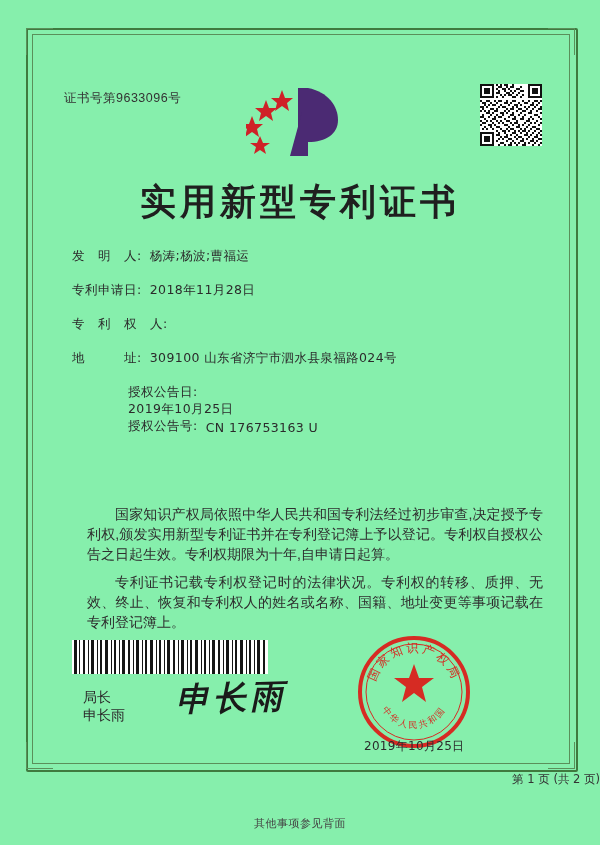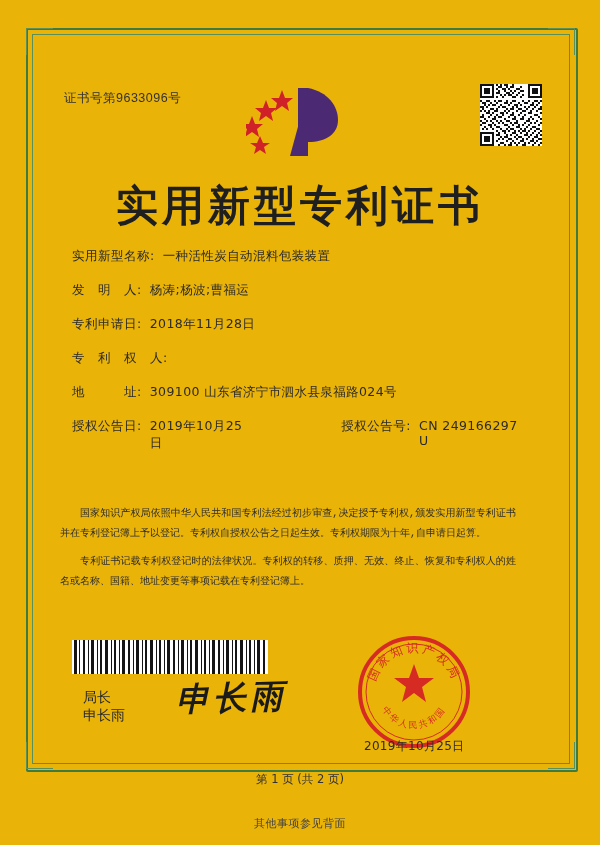--- a/index.html
+++ b/index.html
@@ -11,21 +11,21 @@
     width: 600px;
     height: 845px;
     font-family: "Liberation Serif", serif;
     color: #2b2b2b;
     position: relative;
     overflow: hidden;
   }
   .page {
     position: absolute;
     inset: 0;
-    background: #eab308;
+    background: #86efac;
   }
   
   .frame-outer {
     position: absolute;
     left: 26px;
     top: 28px;
     width: 548px;
     height: 740px;
     border: 2px solid #3f7a3f;
     border-radius: 2px;
@@ -77,21 +77,21 @@
   }
   .qr svg { display: block; }
 
   
   .title {
     position: absolute;
     left: 0;
     right: 0;
     top: 178px;
     text-align: center;
-    font-size: 42px;
+    font-size: 36px;
     letter-spacing: 4px;
     font-weight: bold;
     color: #1f1f1f;
     font-family: "DejaVu Sans", sans-serif;
   }
 
   
   .fields {
     position: absolute;
     left: 72px;
@@ -109,38 +109,39 @@
   .field-label {
     white-space: nowrap;
     letter-spacing: 0.5px;
   }
   .field-value {
     margin-left: 8px;
     letter-spacing: 0.4px;
   }
   .field-row.two-col {
     justify-content: flex-start;
+    flex-direction: column;
   }
   .field-row .second {
-    margin-left: 88px;
+    margin-left: 56px;
     display: flex;
-    align-items: flex-start;
+    align-items: flex-end;
   }
 
   
   .body-text {
     position: absolute;
-    left: 60px;
+    left: 87px;
     top: 504px;
     width: 456px;
-    font-size: 10px;
+    font-size: 14px;
     line-height: 20px;
     color: #2e2e2e;
     text-align: justify;
-    font-family: Liberation Mono, monospace;
+    font-family: Liberation Sans, sans-serif;
   }
   .body-text p { margin: 0 0 8px 0; text-indent: 2em; }
 
   
   .barcode {
     position: absolute;
     left: 72px;
     top: 640px;
     width: 196px;
     height: 34px;
@@ -185,21 +186,21 @@
     color: #2b2b2b;
     font-family: "DejaVu Sans", sans-serif;
     letter-spacing: 0.3px;
   }
 
   
   .page-num {
     position: absolute;
     left: 0; right: 0;
     top: 772px;
-    text-align: center;
+    text-align: right;
     font-size: 11.5px;
     color: #333;
     font-family: "DejaVu Sans", sans-serif;
   }
   .footer-note {
     position: absolute;
     left: 0; right: 0;
     top: 816px;
     text-align: center;
     font-size: 11px;
@@ -480,24 +481,20 @@
           <rect x="26" y="30" width="1" height="1"></rect>
         <rect x="29" y="30" width="1" height="1"></rect>
       </g>
     </svg>
   </div>
 
   <div class="title">实用新型专利证书</div>
 
   <div class="fields">
 
-    <div class="field-row">
-      <span class="field-label">实用新型名称:</span>
-      <span class="field-value">一种活性炭自动混料包装装置</span>
-    </div>
 
     <div class="field-row">
       <span class="field-label">发　明　人:</span>
       <span class="field-value">杨涛;杨波;曹福运</span>
     </div>
 
 
     <div class="field-row">
       <span class="field-label">专利申请日:</span>
       <span class="field-value">2018年11月28日</span>
@@ -510,21 +507,21 @@
     <div class="field-row">
       <span class="field-label">地　　　址:</span>
       <span class="field-value">309100 山东省济宁市泗水县泉福路024号</span>
     </div>
 
     <div class="field-row two-col">
       <span class="field-label">授权公告日:</span>
       <span class="field-value">2019年10月25日</span>
       <span class="second">
         <span class="field-label">授权公告号:</span>
-        <span class="field-value">CN 249166297 U</span>
+        <span class="field-value">CN 176753163 U</span>
       </span>
     </div>
 
   </div>
 
   <div class="body-text">
     <p>国家知识产权局依照中华人民共和国专利法经过初步审查,决定授予专利权,颁发实用新型专利证书并在专利登记簿上予以登记。专利权自授权公告之日起生效。专利权期限为十年,自申请日起算。</p>
     <p>专利证书记载专利权登记时的法律状况。专利权的转移、质押、无效、终止、恢复和专利权人的姓名或名称、国籍、地址变更等事项记载在专利登记簿上。</p>
   </div>
 

